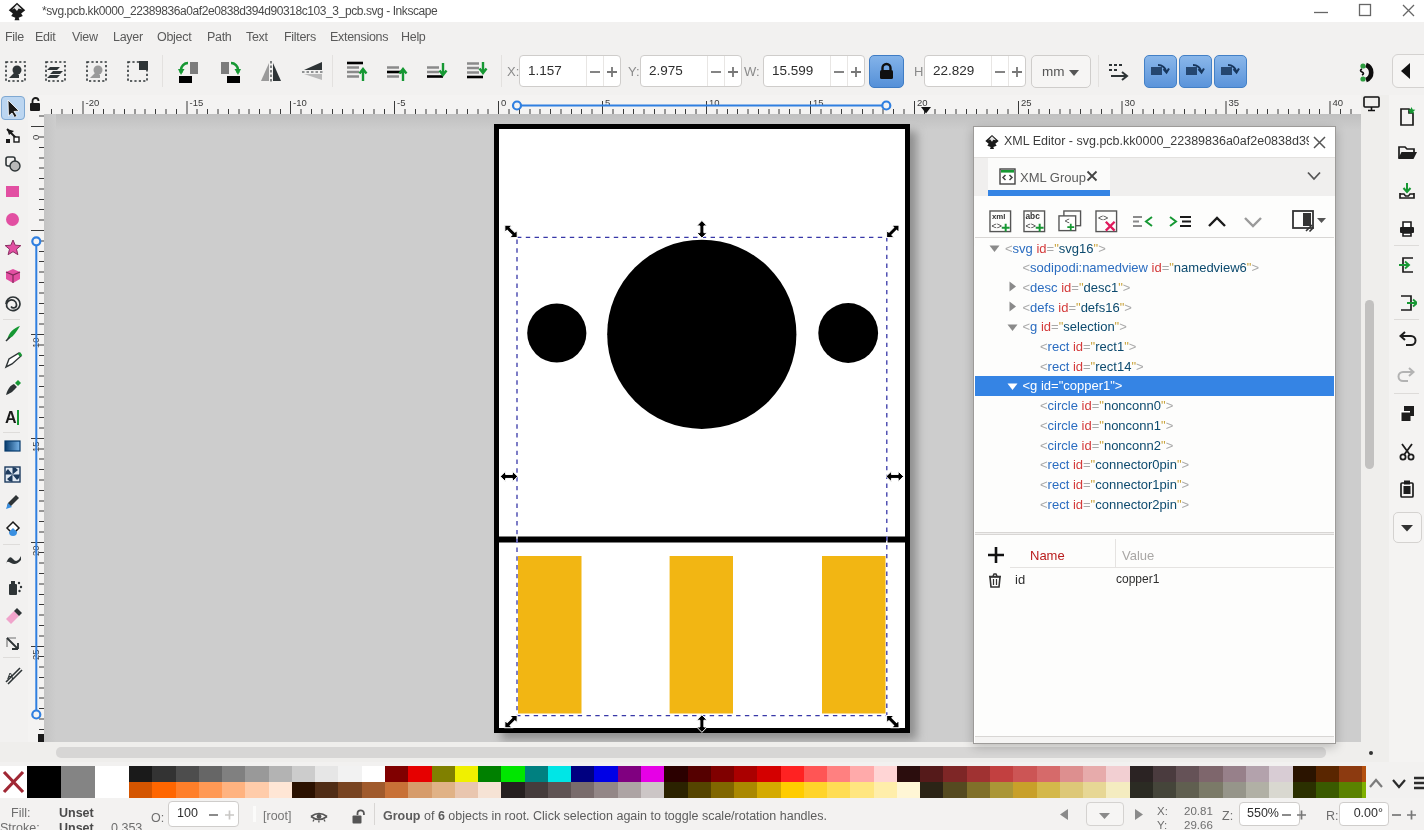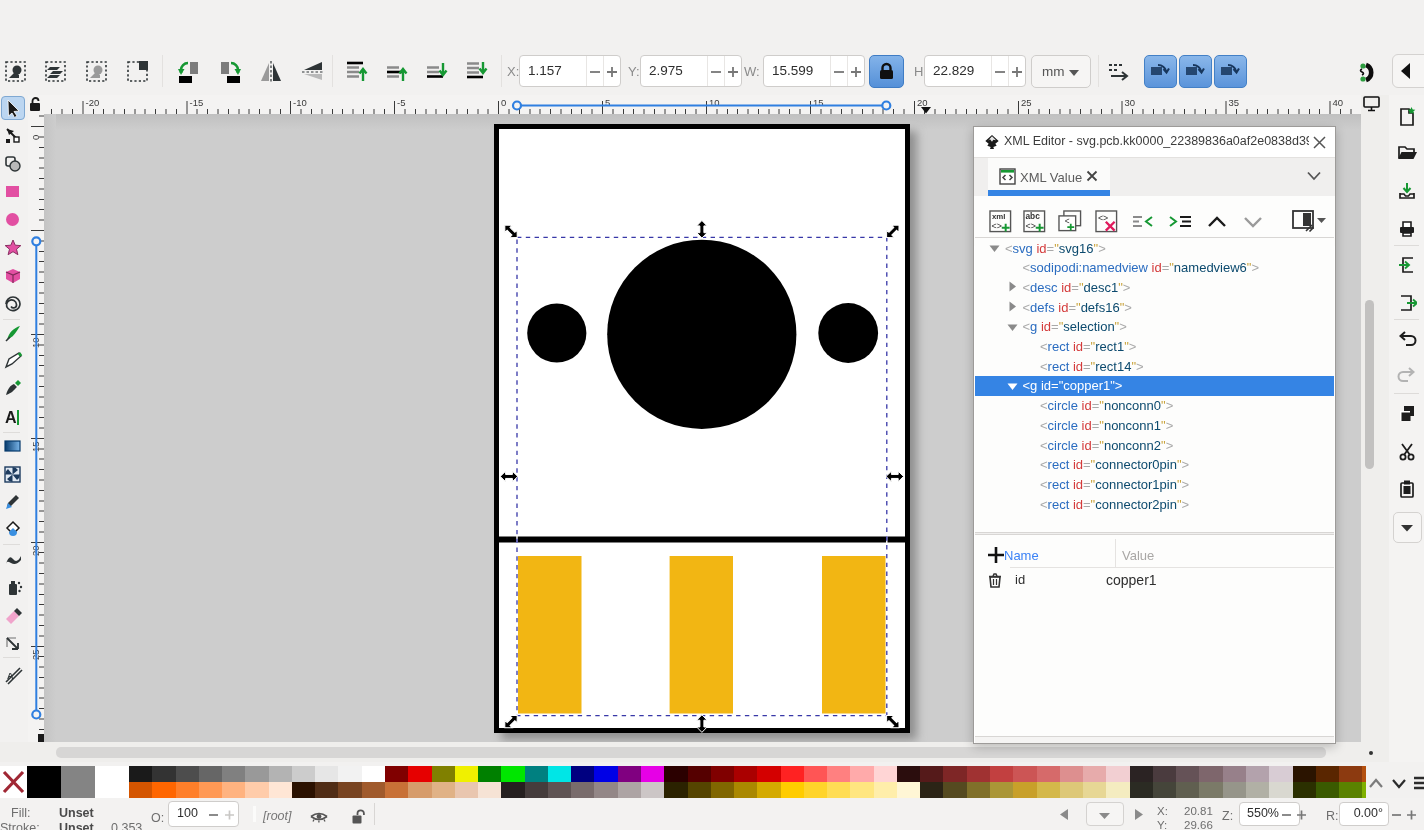--- a/index.html
+++ b/index.html
@@ -20,20 +20,44 @@
 #vscrollcol{position:absolute;left:1361px;top:95px;width:28px;height:667px;background:#efeeec}
 #hscrollrow{position:absolute;left:0px;top:742px;width:1389px;height:20px;background:#efeeec}
 #cmdbar{position:absolute;left:1389px;top:95px;width:35px;height:667px;background:#f4f3f2}
 #statusbar{position:absolute;left:0;top:798px;width:1424px;height:32px;background:#f3f2f1;color:#5c5c5c;font-size:12.5px}
 .sw{position:absolute}
 #xmldlg{position:absolute;left:973px;top:126px;width:363px;height:618px;background:#fff;border:1px solid #9d9b99;box-shadow:0 3px 10px rgba(0,0,0,.22)}
 .xrow{position:absolute;left:1px;width:359px;height:20px;font-size:13px;white-space:nowrap}
 .xb{color:#a9a9a9}.xe{color:#2a6cc0}.xa{color:#d43a3a}.xq{color:#caa43c}.xv{color:#0c4a6e}
 </style></head><body>
 <div id="win">
+    <div id="titlebar">
+      <svg style="position:absolute;left:7px;top:2px" width="20" height="19" viewBox="0 0 24 23">
+        <path d="M12 1 L22 10 L17 14 L19 17 L14 19 L15 22 L9 22 L10 19 L5 17 L7 14 L2 10 Z" fill="#1a1a1a"></path>
+        <path d="M12 3 L18 9 L14 8 L12 11 L9 7.5 L6 9.5 Z" fill="#ffffff" opacity=".9"></path>
+      </svg>
+      <span style="position:absolute;left:42px;top:4px">*svg.pcb.kk0000_22389836a0af2e0838d394d90318c103_3_pcb.svg - Inkscape</span>
+      <svg style="position:absolute;left:1304px;top:0" width="120" height="22">
+        <path d="M10 12.5 H24" stroke="#666" stroke-width="1.3"></path>
+        <rect x="55.5" y="4.5" width="11" height="11" fill="none" stroke="#666" stroke-width="1.3"></rect>
+        <path d="M99 5 L110 16 M110 5 L99 16" stroke="#666" stroke-width="1.3"></path>
+      </svg>
+    </div>
+    <div id="menubar">
+      <span style="left:5px">File</span>
+      <span style="left:35px">Edit</span>
+      <span style="left:72px">View</span>
+      <span style="left:113px">Layer</span>
+      <span style="left:157px">Object</span>
+      <span style="left:207px">Path</span>
+      <span style="left:246px">Text</span>
+      <span style="left:284px">Filters</span>
+      <span style="left:330px">Extensions</span>
+      <span style="left:401px">Help</span>
+    </div>
     <div id="toolbarbg"></div>
     <div id="toolbar">
       <svg style="position:absolute;left:4.5px;top:61px" width="21" height="21">
         <rect x="1" y="1" width="19" height="19" fill="none" stroke="#2e3436" stroke-width="1.6" stroke-dasharray="2.2 2.2"></rect>
         <circle cx="12" cy="9" r="4.5" fill="#2e3436"></circle>
         <path d="M4 17 L10 11 L14 14 L14 17 Z" fill="#2e3436"></path>
       </svg>
       <svg style="position:absolute;left:45px;top:61px" width="21" height="21">
         <rect x="1" y="1" width="19" height="19" fill="none" stroke="#2e3436" stroke-width="1.6" stroke-dasharray="2.2 2.2"></rect>
         <path d="M5 6 h10 l-3 3 h-10 Z M8 10 h10 l-3 3 h-10 Z M5 14 h10 l-3 3 h-10 Z" fill="#2e3436"></path>
@@ -444,21 +468,21 @@
         </svg>
       </div>
       <div style="position:absolute;left:0;top:31px;width:361px;height:38px;background:#f0efee"></div>
       <div style="position:absolute;left:14px;top:31px;width:122px;height:32px;background:#fbfbfa"></div>
       <div style="position:absolute;left:14px;top:63px;width:122px;height:6px;background:#3584e4"></div>
       <svg style="position:absolute;left:25px;top:41px" width="17" height="17">
         <rect x="1" y="1" width="15" height="15" fill="#fff" stroke="#444" stroke-width="1.4"></rect>
         <rect x="2" y="2" width="13" height="2.6" fill="#169833"></rect>
         <path d="M6.5 7 L4 9.5 L6.5 12 M10.5 7 L13 9.5 L10.5 12" stroke="#444" stroke-width="1.5" fill="none"></path>
       </svg>
-      <span style="position:absolute;left:46px;top:43px;font-size:13px;color:#5c5c5c">XML Value</span>
+      <span style="position:absolute;left:46px;top:43px;font-size:13px;color:#5c5c5c">XML Group</span>
       <svg style="position:absolute;left:112px;top:43px" width="12" height="12">
         <path d="M1.5 1.5 L10.5 10.5 M10.5 1.5 L1.5 10.5" stroke="#444" stroke-width="1.8"></path>
       </svg>
       <svg style="position:absolute;left:333px;top:44px" width="14" height="10">
         <path d="M1 1.5 L7 8 L13 1.5" stroke="#555" stroke-width="1.8" fill="none"></path>
       </svg>
       <div style="position:absolute;left:0;top:69px;width:361px;height:50px;background:#fdfdfc"></div>
       <svg style="position:absolute;left:15px;top:83px" width="26" height="26" viewBox="0 0 26.5 26.5">
         <rect x="1" y="1" width="21" height="21" fill="none" stroke="#555" stroke-width="1.4"></rect>
         <text x="3" y="9" font-size="8" font-weight="bold" fill="#333">xml</text>
@@ -558,31 +582,31 @@
         <span style="position:absolute;left:65.0px;top:2.5px"><span class="xb">&lt;</span><span class="xe">rect</span> <span class="xa">id</span><span class="xb">=</span><span class="xq">"</span><span class="xv">connector1pin</span><span class="xq">"</span><span class="xb">&gt;</span></span>
       </div>
       <div class="xrow" style="top:367.1px">
         <span style="position:absolute;left:65.0px;top:2.5px"><span class="xb">&lt;</span><span class="xe">rect</span> <span class="xa">id</span><span class="xb">=</span><span class="xq">"</span><span class="xv">connector2pin</span><span class="xq">"</span><span class="xb">&gt;</span></span>
       </div>
       <div style="position:absolute;left:1px;top:405px;width:359px;height:3px;background:#f0efee;border-top:1px solid #d8d6d4;border-bottom:1px solid #d8d6d4"></div>
       <div style="position:absolute;left:1px;top:408px;width:359px;height:201px;background:#fdfdfc"></div>
       <svg style="position:absolute;left:13px;top:419px" width="18" height="18">
         <path d="M9 1 V17 M1 9 H17" stroke="#111" stroke-width="2.6"></path>
       </svg>
-      <span style="position:absolute;left:30px;top:421px;font-size:13px;color:#3b82f6">Name</span>
+      <span style="position:absolute;left:56px;top:421px;font-size:13px;color:#b91c1c">Name</span>
       <span style="position:absolute;left:148px;top:421px;font-size:13px;color:#a9a7a5">Value</span>
       <div style="position:absolute;left:36px;top:440px;width:324px;height:1px;background:#e5e3e1"></div>
       <div style="position:absolute;left:141px;top:412px;width:1px;height:28px;background:#e5e3e1"></div>
       <svg style="position:absolute;left:14px;top:446px" width="14" height="15">
         <path d="M2 4 H12 L11 14 H3 Z" fill="none" stroke="#333" stroke-width="1.6"></path>
         <path d="M1 3.5 H13 M5 3 L6 1 H8 L9 3" stroke="#333" stroke-width="1.4" fill="none"></path>
         <path d="M5.5 6 V12 M8.5 6 V12" stroke="#333" stroke-width="1.2"></path>
       </svg>
       <span style="position:absolute;left:41px;top:445px;font-size:13px;color:#2e2e2e">id</span>
-      <span style="position:absolute;left:132px;top:445px;font-size:14px;color:#2e2e2e">copper1</span>
+      <span style="position:absolute;left:142px;top:445px;font-size:12px;color:#2e2e2e">copper1</span>
       <div style="position:absolute;left:1px;top:609px;width:359px;height:7px;background:#f5f4f3;border-top:1px solid #d8d6d4"></div>
     </div>
     <div id="palette" style="position:absolute;left:0;top:766px;width:1424px;height:32px;background:#f2f1f0">
       <div class="sw" style="left:0;top:0;width:27px;height:32px;background:#fff"><svg width="27" height="32">
           <path d="M4 6 L23 26 M23 6 L4 26" stroke="#a02734" stroke-width="3.2" fill="none"></path>
         </svg></div>
       <div class="sw" style="left:27px;top:0;width:34px;height:32px;background:#000"></div>
       <div class="sw" style="left:61px;top:0;width:34px;height:32px;background:#848484"></div>
       <div class="sw" style="left:95px;top:0;width:34px;height:32px;background:#fff"></div>
       <div class="sw" style="left:129.0px;top:0;width:23.8px;height:16px;background:#1a1a1a"></div>
@@ -707,32 +731,33 @@
       <span style="position:absolute;left:111px;top:23px;color:#6e6e6e">0.353</span>
       <span style="position:absolute;left:151px;top:13px;color:#6e6e6e">O:</span>
       <div style="position:absolute;left:168px;top:3px;width:71px;height:26px;background:#fff;border:1px solid #cfcdcb;border-radius:4px">
         <span style="position:absolute;left:8px;top:4px;color:#2e2e2e">100</span>
         <svg style="position:absolute;left:38px;top:6px" width="30" height="14">
           <path d="M2 7 H11" stroke="#777" stroke-width="1.7"></path>
           <path d="M18 7 H27 M22.5 2.5 V11.5" stroke="#c9c7c5" stroke-width="1.7"></path>
         </svg>
       </div>
       <div style="position:absolute;left:253px;top:8px;width:3px;height:16px;background:#fbfbfa"></div>
-      <span style="position:absolute;left:263px;top:11px;font-style:italic;color:#757575">[root]</span>
+      <span style="position:absolute;left:263px;top:11px;color:#757575">[root]</span>
       <svg style="position:absolute;left:310px;top:12px" width="18" height="13">
         <path d="M1 6.5 Q9 0.5 17 6.5" fill="none" stroke="#555" stroke-width="1.6"></path>
         <path d="M1 6.5 Q9 12.5 17 6.5" fill="none" stroke="#555" stroke-width="1.6"></path>
         <circle cx="9" cy="6.5" r="2.4" fill="#555"></circle>
         <path d="M4 9.5 L3 11.5 M8.9 10.6 L8.9 12.6 M14 9.5 L15 11.5" stroke="#555" stroke-width="1.3"></path>
       </svg>
       <svg style="position:absolute;left:351px;top:11px" width="15" height="15">
         <rect x="1.5" y="6.5" width="9" height="8" rx="1" fill="#555"></rect>
         <path d="M6.5 6 V4.5 a3.2 3.2 0 0 1 6.4 0 V6" fill="none" stroke="#555" stroke-width="1.8"></path>
       </svg>
       <div style="position:absolute;left:374px;top:5px;width:1px;height:22px;background:#d8d6d4"></div>
+      <span style="position:absolute;left:383px;top:11px;color:#5c5c5c"><b>Group</b> of <b>6</b> objects in root. Click selection again to toggle scale/rotation handles.</span>
       <svg style="position:absolute;left:1058px;top:10px" width="12" height="13">
         <path d="M10 1 L2 6.5 L10 12 Z" fill="#8a8a8a"></path>
       </svg>
       <div style="position:absolute;left:1086px;top:4px;width:38px;height:24px;background:#f6f5f4;border:1px solid #d4d2d0;border-radius:4px">
         <svg style="position:absolute;left:11px;top:9px" width="13" height="8">
           <path d="M1 1 L6.5 7 L12 1 Z" fill="#8a8a8a"></path>
         </svg>
       </div>
       <svg style="position:absolute;left:1133px;top:10px" width="12" height="13">
         <path d="M2 1 L10 6.5 L2 12 Z" fill="#8a8a8a"></path>

